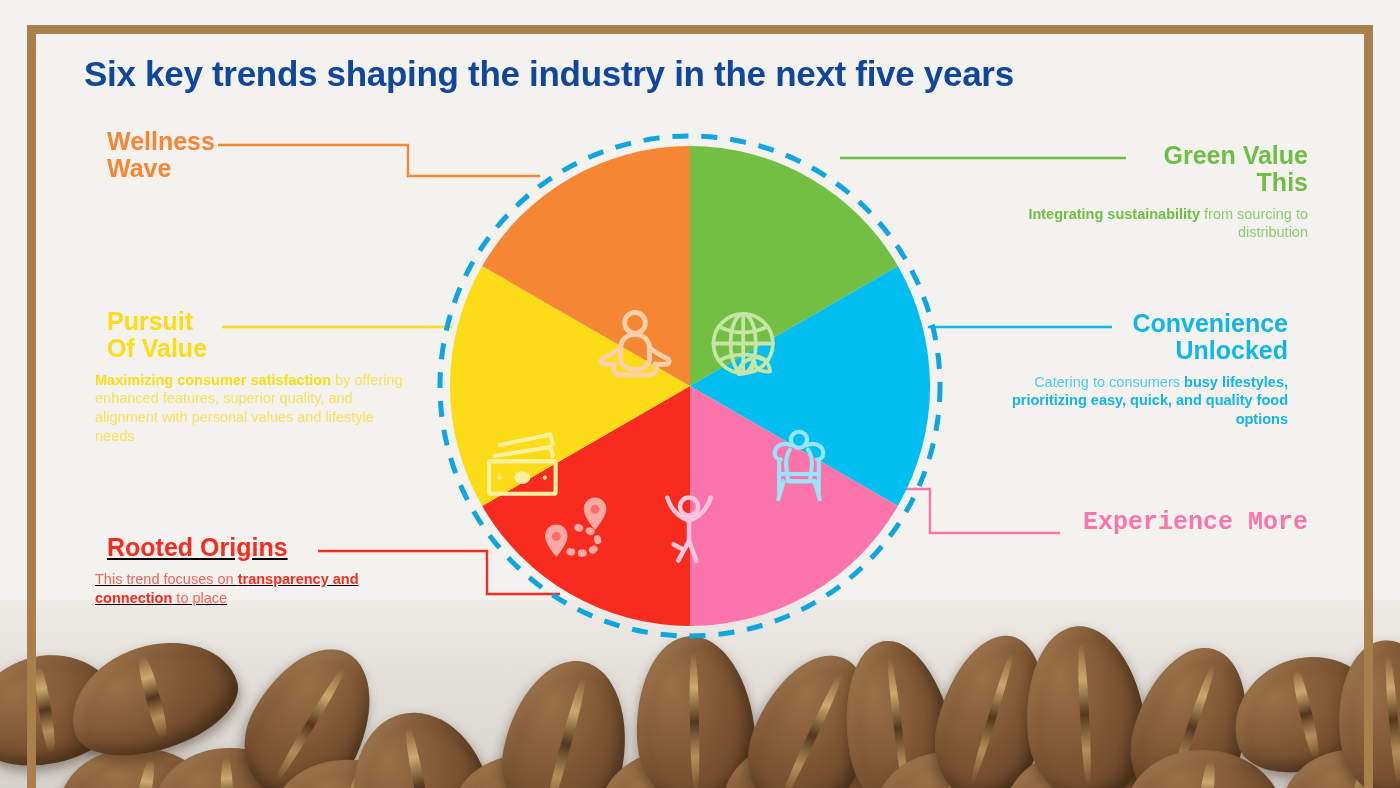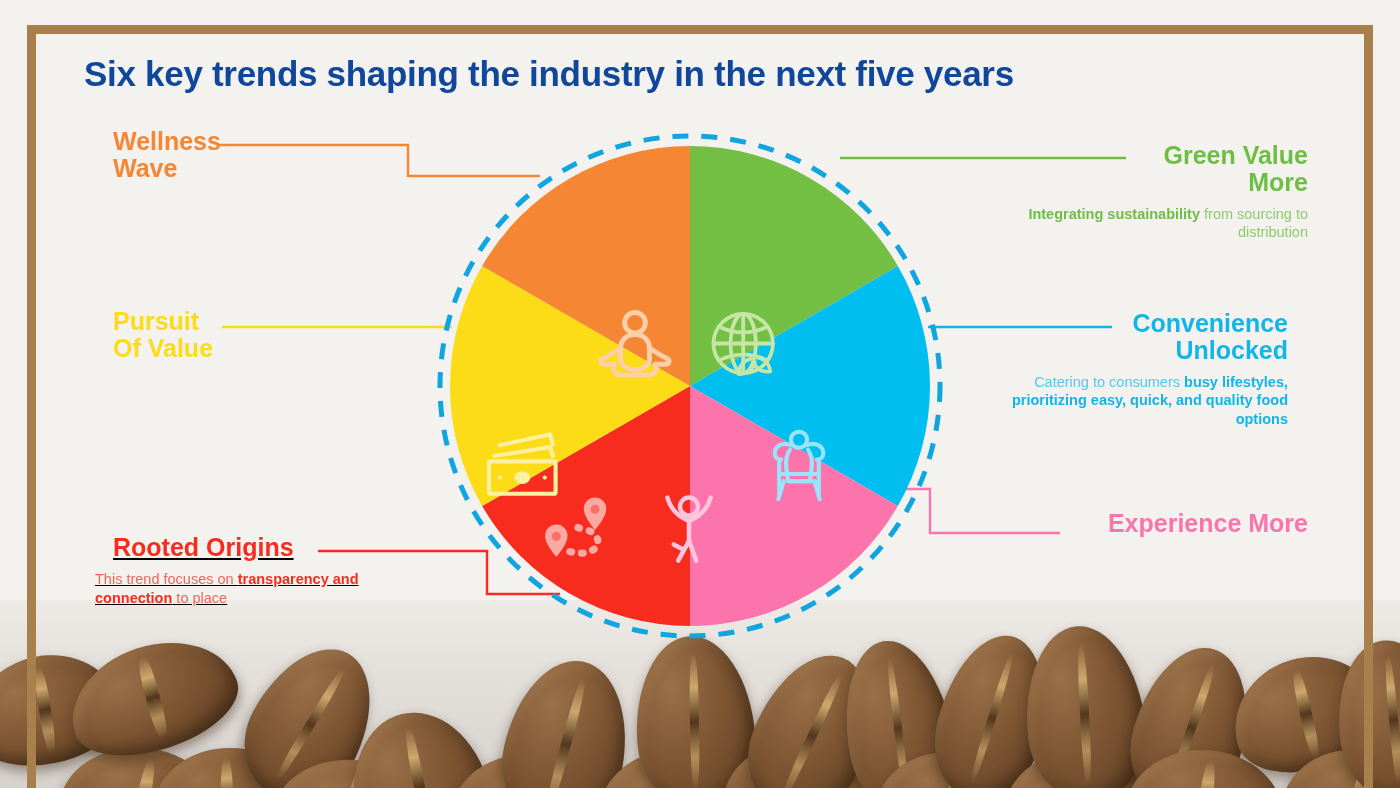--- a/index.html
+++ b/index.html
@@ -96,21 +96,21 @@
     position:absolute; left:0; top:0; width:1400px; height:788px;
     pointer-events:none;
   }
 
   
   .block { position:absolute; }
   .block h2 {
     font-weight:bold;
     line-height:1.07;
     font-size:25px;
-    margin:0 0 9px 18px;
+    margin:0 0 9px 12px;
   }
   .block p {
     font-size:14.5px;
     line-height:1.30;
     margin:0;
     font-weight:normal;
   }
   .block p b { font-weight:bold; }
 
   .left  { text-align:left; }
@@ -124,21 +124,21 @@
   
   #blk-green      { left:1000px; top:142px; width:308px; }
   #blk-convenience{ left:980px; top:310px; width:308px; }
   #blk-experience { left:1000px; top:510px; width:308px; }
 
   .c-orange { color:#F58634; }
   .c-yellow { color:#FBDC16; }
   .c-red    { color:#F72B1E; }
   .c-green  { color:#6FBE44; }
   .c-blue   { color:#12B5E8; }
-  .c-pink   { color:#FB74AB; }
+  .c-pink   { color:#FB74AB;font-family:Liberation Mono, monospace; }
 
   .body-muted-orange { color:#F3A15C; }
   .body-muted-yellow { color:#FBE15C; }
   .body-muted-red    { color:#F4645C; }
   .body-muted-green  { color:#8DCB6D; }
   .body-muted-blue   { color:#4FC9EE;text-align:right; }
   .body-muted-pink   { color:#FB9EC3; }
 </style>
 </head>
 <body>
@@ -293,33 +293,34 @@
       <span>Wellness</span><br>
       <span>Wave</span>
     </h2>
   </div>
 
   <div class="block left" id="blk-pursuit">
     <h2 class="c-yellow">
       <span>Pursuit</span><br>
       <span>Of Value</span>
     </h2>
+    <p class="body-muted-yellow"><span></span><b class="c-yellow">Maximizing consumer satisfaction</b><span> by offering enhanced features, superior quality, and alignment with personal values and lifestyle needs</span></p>
   </div>
 
   <div class="block left" id="blk-rooted">
     <h2 class="c-red">
       <span>Rooted Origins</span>
     </h2>
     <p class="body-muted-red"><span>This trend focuses on </span><b class="c-red">transparency and connection</b><span> to place</span></p>
   </div>
 
   <div class="block right" id="blk-green">
     <h2 class="c-green">
       <span>Green Value</span><br>
-      <span>More</span>
+      <span>This</span>
     </h2>
     <p class="body-muted-green"><span></span><b class="c-green">Integrating sustainability</b><span> from sourcing to distribution</span></p>
   </div>
 
   <div class="block right" id="blk-convenience">
     <h2 class="c-blue">
       <span>Convenience</span><br>
       <span>Unlocked</span>
     </h2>
     <p class="body-muted-blue"><span>Catering to consumers </span><b class="c-blue">busy lifestyles, prioritizing easy, quick, and quality food options</b><span></span></p>

